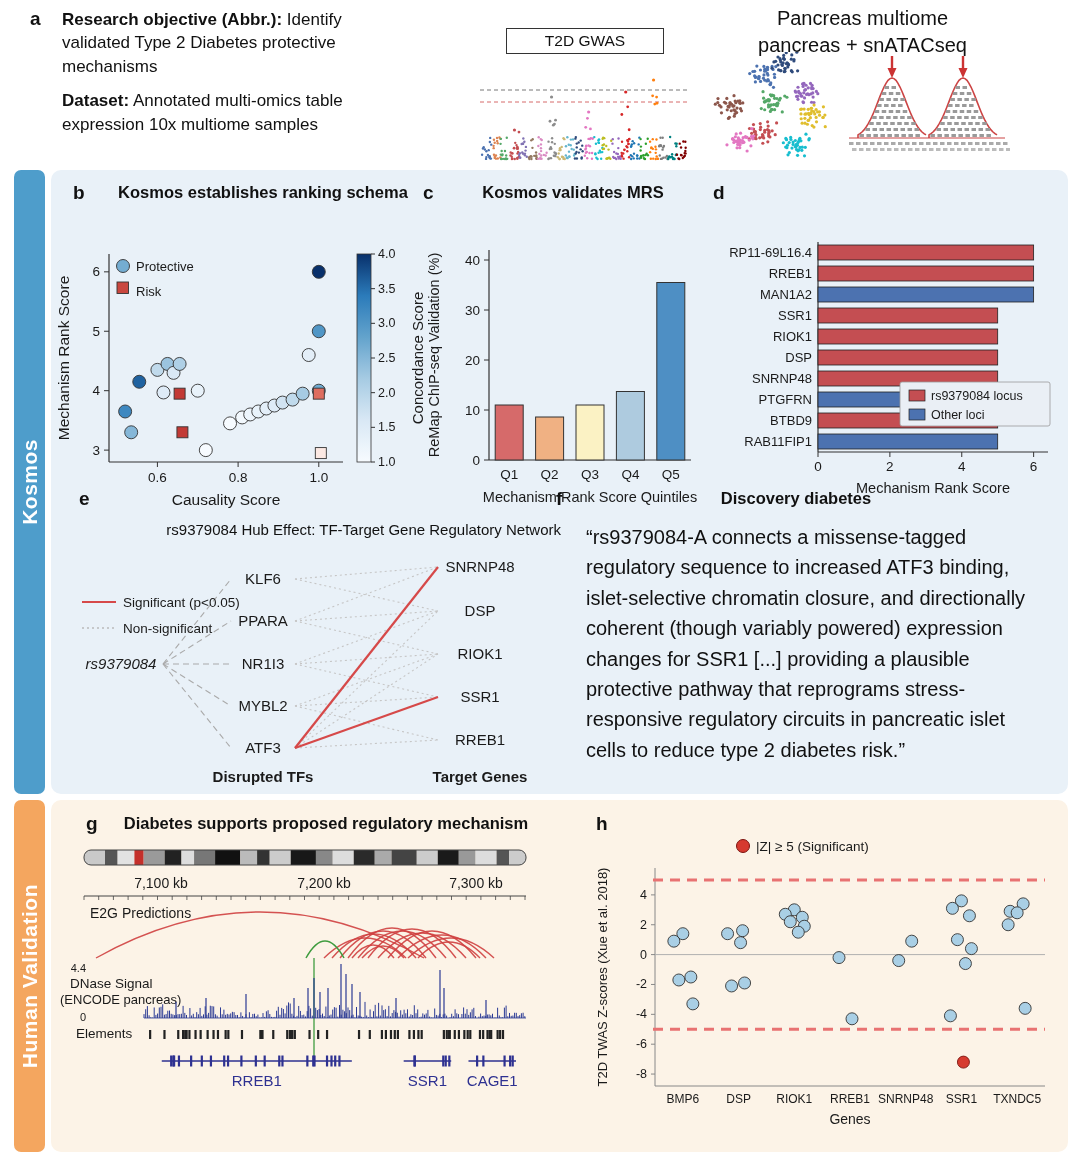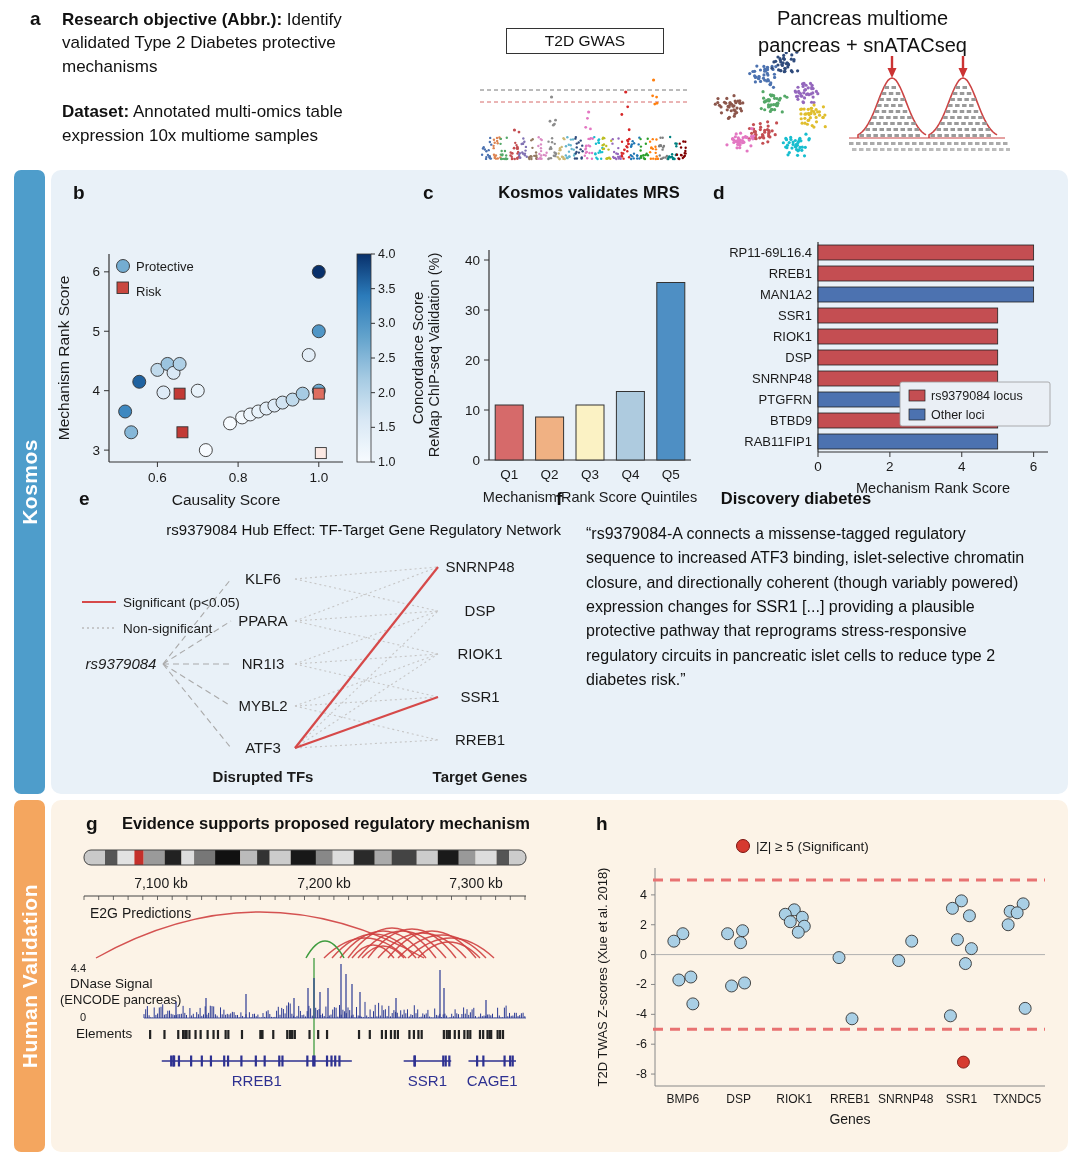--- a/index.html
+++ b/index.html
@@ -7,31 +7,31 @@
   body{font-family:"Liberation Sans",sans-serif;color:#111;position:relative}
   .page{position:absolute;left:0;top:0;width:1080px;height:1160px;background:#fff;overflow:hidden}
   .abs{position:absolute}
   .panel-label{font-weight:bold;font-size:19px;color:#111}
   .panel-title{font-weight:bold;font-size:16.5px;color:#111;text-align:center}
   .section{position:absolute;left:14px;width:1054px}
   .sidebar{position:absolute;left:0;top:0;bottom:0;width:31px;border-radius:7px;display:flex;align-items:center;justify-content:center}
   .sidebar span{writing-mode:vertical-rl;transform:rotate(180deg);color:#fff;font-weight:bold;font-size:21px;letter-spacing:.5px;white-space:nowrap}
   .content{position:absolute;left:37px;right:0;top:0;bottom:0;border-radius:10px;overflow:hidden}
   p.atext{font-size:17px;line-height:1.38}
-  .fquote{font-size:16px;line-height:1.52;color:#111}
+  .fquote{font-size:20px;line-height:1.52;color:#111}
   svg text{font-family:"Liberation Sans",sans-serif}
 </style>
 </head>
 <body>
 
 <div class="page">
 
   <span class="panel-label abs" style="left:30px;top:8px">a</span>
   <div class="abs" style="left:62px;top:8px;width:352px">
-    <p class="atext" style="margin-bottom:22px">
+    <p class="atext" style="margin-bottom:11px">
       <b>Research objective (Abbr.):</b><span> Identify validated Type 2 Diabetes protective mechanisms</span>
     </p>
     <p class="atext">
       <b>Dataset:</b><span> Annotated multi-omics table expression 10x multiome samples</span>
     </p>
   </div>
   <div class="abs" style="left:506px;top:28px;width:158px;text-align:center;border:1px solid #333;padding:3px 12px;font-size:15.5px;background:#fff">T2D GWAS</div>
   <svg class="abs" id="gwas-svg" style="left:478px;top:56px" width="212" height="106">
       <line x1="2" y1="34" x2="210" y2="34" stroke="#777" stroke-width="1" stroke-dasharray="4 3"></line>
       <line x1="2" y1="46" x2="210" y2="46" stroke="#d66a6a" stroke-width="1" stroke-dasharray="4 3"></line>
@@ -913,20 +913,21 @@
       <line x1="4" y1="86" x2="160" y2="86" stroke="#CC4444" stroke-width="1.2"></line>
     </svg>
 
   <div class="section" style="top:170px;height:624px">
     <div class="sidebar" id="kosmos-bar" style="background: rgb(78, 157, 203);">
       <span>Kosmos</span>
     </div>
     <div class="content" id="kosmos-content" style="background: rgb(233, 241, 248);">
 
       <span class="panel-label abs" style="left:22px;top:12px">b</span>
+      <div class="panel-title abs" style="left:42px;top:13px;width:340px">Kosmos establishes ranking schema</div>
       <svg class="abs" id="chart-b" style="left:0;top:34px" width="420" height="312">
           <line x1="58" y1="50" x2="58" y2="258" stroke="#333" stroke-width="1.2"></line>
           <line x1="58" y1="258" x2="292" y2="258" stroke="#333" stroke-width="1.2"></line>
           <line x1="106.41379310344827" y1="258" x2="106.41379310344827" y2="263" stroke="#333"></line>
           <text x="106.41379310344827" y="278" font-size="13.5" fill="#1a1a1a" text-anchor="middle">0.6</text>
           <line x1="187.10344827586206" y1="258" x2="187.10344827586206" y2="263" stroke="#333"></line>
           <text x="187.10344827586206" y="278" font-size="13.5" fill="#1a1a1a" text-anchor="middle">0.8</text>
           <line x1="267.7931034482758" y1="258" x2="267.7931034482758" y2="263" stroke="#333"></line>
           <text x="267.7931034482758" y="278" font-size="13.5" fill="#1a1a1a" text-anchor="middle">1.0</text>
           <line x1="53" y1="246.1142857142857" x2="58" y2="246.1142857142857" stroke="#333"></line>
@@ -997,21 +998,21 @@
           <line x1="320" y1="119.33333333333334" x2="324" y2="119.33333333333334" stroke="#333"></line>
           <text x="327" y="123.33333333333334" font-size="12.5" fill="#1a1a1a" text-anchor="start">3.0</text>
           <line x1="320" y1="84.66666666666666" x2="324" y2="84.66666666666666" stroke="#333"></line>
           <text x="327" y="88.66666666666666" font-size="12.5" fill="#1a1a1a" text-anchor="start">3.5</text>
           <line x1="320" y1="50" x2="324" y2="50" stroke="#333"></line>
           <text x="327" y="54" font-size="12.5" fill="#1a1a1a" text-anchor="start">4.0</text>
           <text x="372" y="154" font-size="15" fill="#1a1a1a" text-anchor="middle" transform="rotate(-90 372 154)">Concordance Score</text>
         </svg>
 
       <span class="panel-label abs" style="left:372px;top:12px">c</span>
-      <div class="panel-title abs" style="left:388px;top:13px;width:300px">Kosmos validates MRS</div>
+      <div class="panel-title abs" style="left:372px;top:13px;width:300px">Kosmos validates MRS</div>
       <svg class="abs" id="chart-c" style="left:368px;top:34px" width="302" height="312">
           <line x1="70" y1="46" x2="70" y2="256" stroke="#333" stroke-width="1.2"></line>
           <line x1="70" y1="256" x2="272" y2="256" stroke="#333" stroke-width="1.2"></line>
           <line x1="65" y1="256" x2="70" y2="256" stroke="#333"></line>
           <text x="61" y="260.5" font-size="13.5" fill="#1a1a1a" text-anchor="end">0</text>
           <line x1="65" y1="206" x2="70" y2="206" stroke="#333"></line>
           <text x="61" y="210.5" font-size="13.5" fill="#1a1a1a" text-anchor="end">10</text>
           <line x1="65" y1="156" x2="70" y2="156" stroke="#333"></line>
           <text x="61" y="160.5" font-size="13.5" fill="#1a1a1a" text-anchor="end">20</text>
           <line x1="65" y1="106" x2="70" y2="106" stroke="#333"></line>
@@ -1122,21 +1123,21 @@
     </div>
   </div>
 
   <div class="section" style="top:800px;height:352px">
     <div class="sidebar" id="human-bar" style="background: rgb(244, 166, 95);">
       <span>Human Validation</span>
     </div>
     <div class="content" id="human-content" style="background: rgb(252, 243, 231);">
 
       <span class="panel-label abs" style="left:35px;top:13px">g</span>
-      <div class="panel-title abs" style="left:55px;top:14px;width:440px">Evidence supports proposed regulatory mechanism</div>
+      <div class="panel-title abs" style="left:55px;top:14px;width:440px">Diabetes supports proposed regulatory mechanism</div>
       <svg class="abs" id="chart-g" style="left:5px;top:36px" width="535" height="302">
           <defs>
             <clipPath id="ideo">
               <rect x="28" y="14" width="442" height="15" rx="7"></rect>
             </clipPath>
           </defs>
           <g clip-path="url(#ideo)">
             <rect x="28" y="14" width="21.007604562737637" height="15" fill="#c9c9c9"></rect>
             <rect x="49.00760456273764" y="14" width="12.604562737642581" height="15" fill="#555"></rect>
             <rect x="61.61216730038022" y="14" width="16.80608365019011" height="15" fill="#e2e2e2"></rect>

